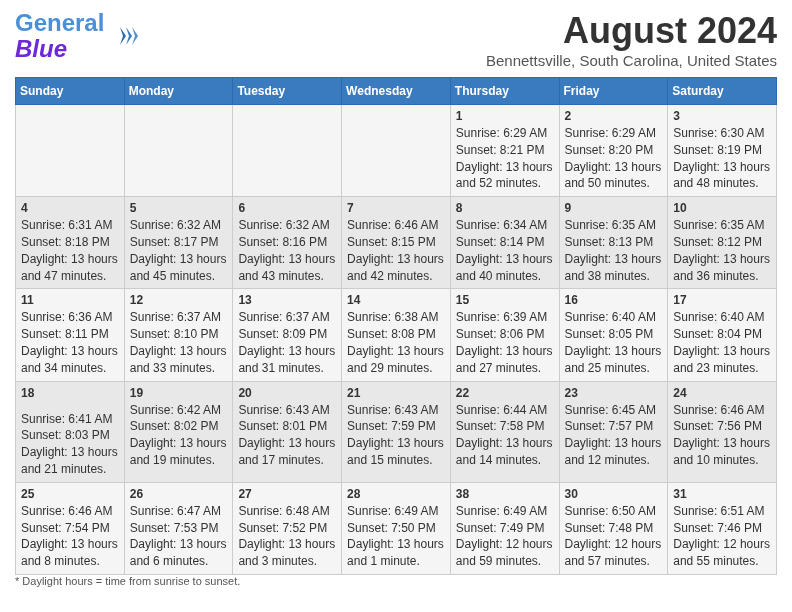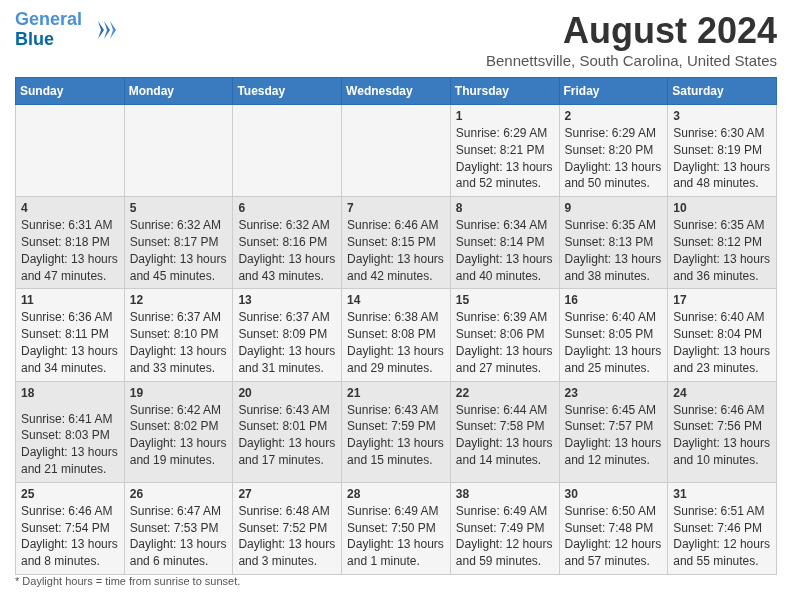--- a/index.html
+++ b/index.html
@@ -14,21 +14,21 @@
       display: flex;
       justify-content: space-between;
       align-items: flex-start;
       margin-bottom: 8px;
     }
     .logo {
       display: flex;
       align-items: center;
     }
     .logo-text {
-      font-size: 18px;
+      font-size: 24px;
       font-weight: bold;
       color: #333;
       line-height: 1.1;
     }
     .logo-text span {
       color: #4a90d9;
     }
     .logo-icon {
       width: 30px;
       height: 30px;
@@ -99,21 +99,21 @@
       text-align: left;
     }
   </style>
 </head>
 <body>
 
 <div class="header">
   <div class="logo">
     <div style="display:flex;align-items:center;">
       <div class="logo-text">
-        <span>General</span><br><span style="color:#0369a1;">Blue</span>
+        <span>General</span><br><span style="color:#6d28d9;font-style:italic;">Blue</span>
       </div>
       <svg class="logo-icon" viewBox="0 0 40 40">
         <polygon points="32,8 40,20 32,32 36,20" fill="#4a90d9"></polygon>
         <polygon points="24,8 32,20 24,32 28,20" fill="#3a7abf"></polygon>
         <polygon points="16,8 24,20 16,32 20,20" fill="#2a6aaf"></polygon>
       </svg>
     </div>
   </div>
   <div class="title-block">
     <div class="month-title">August 2024</div>

